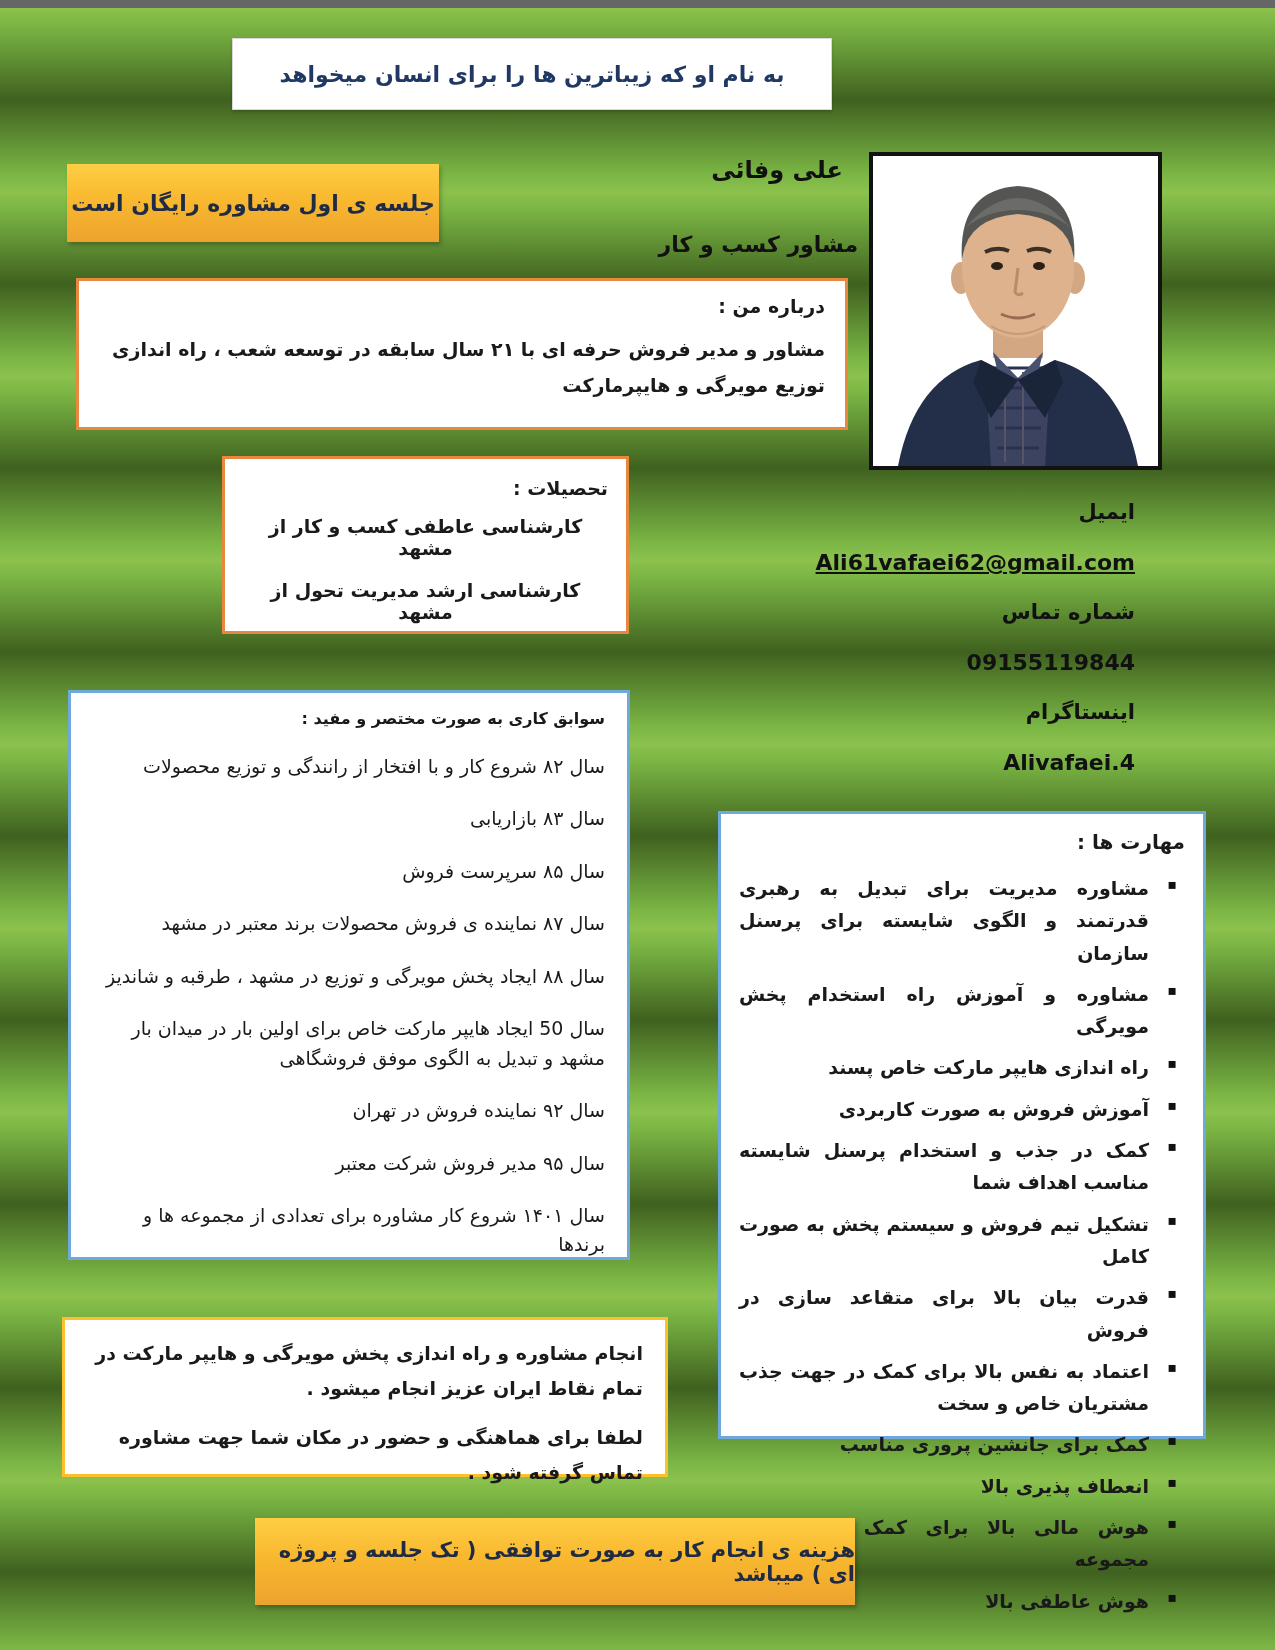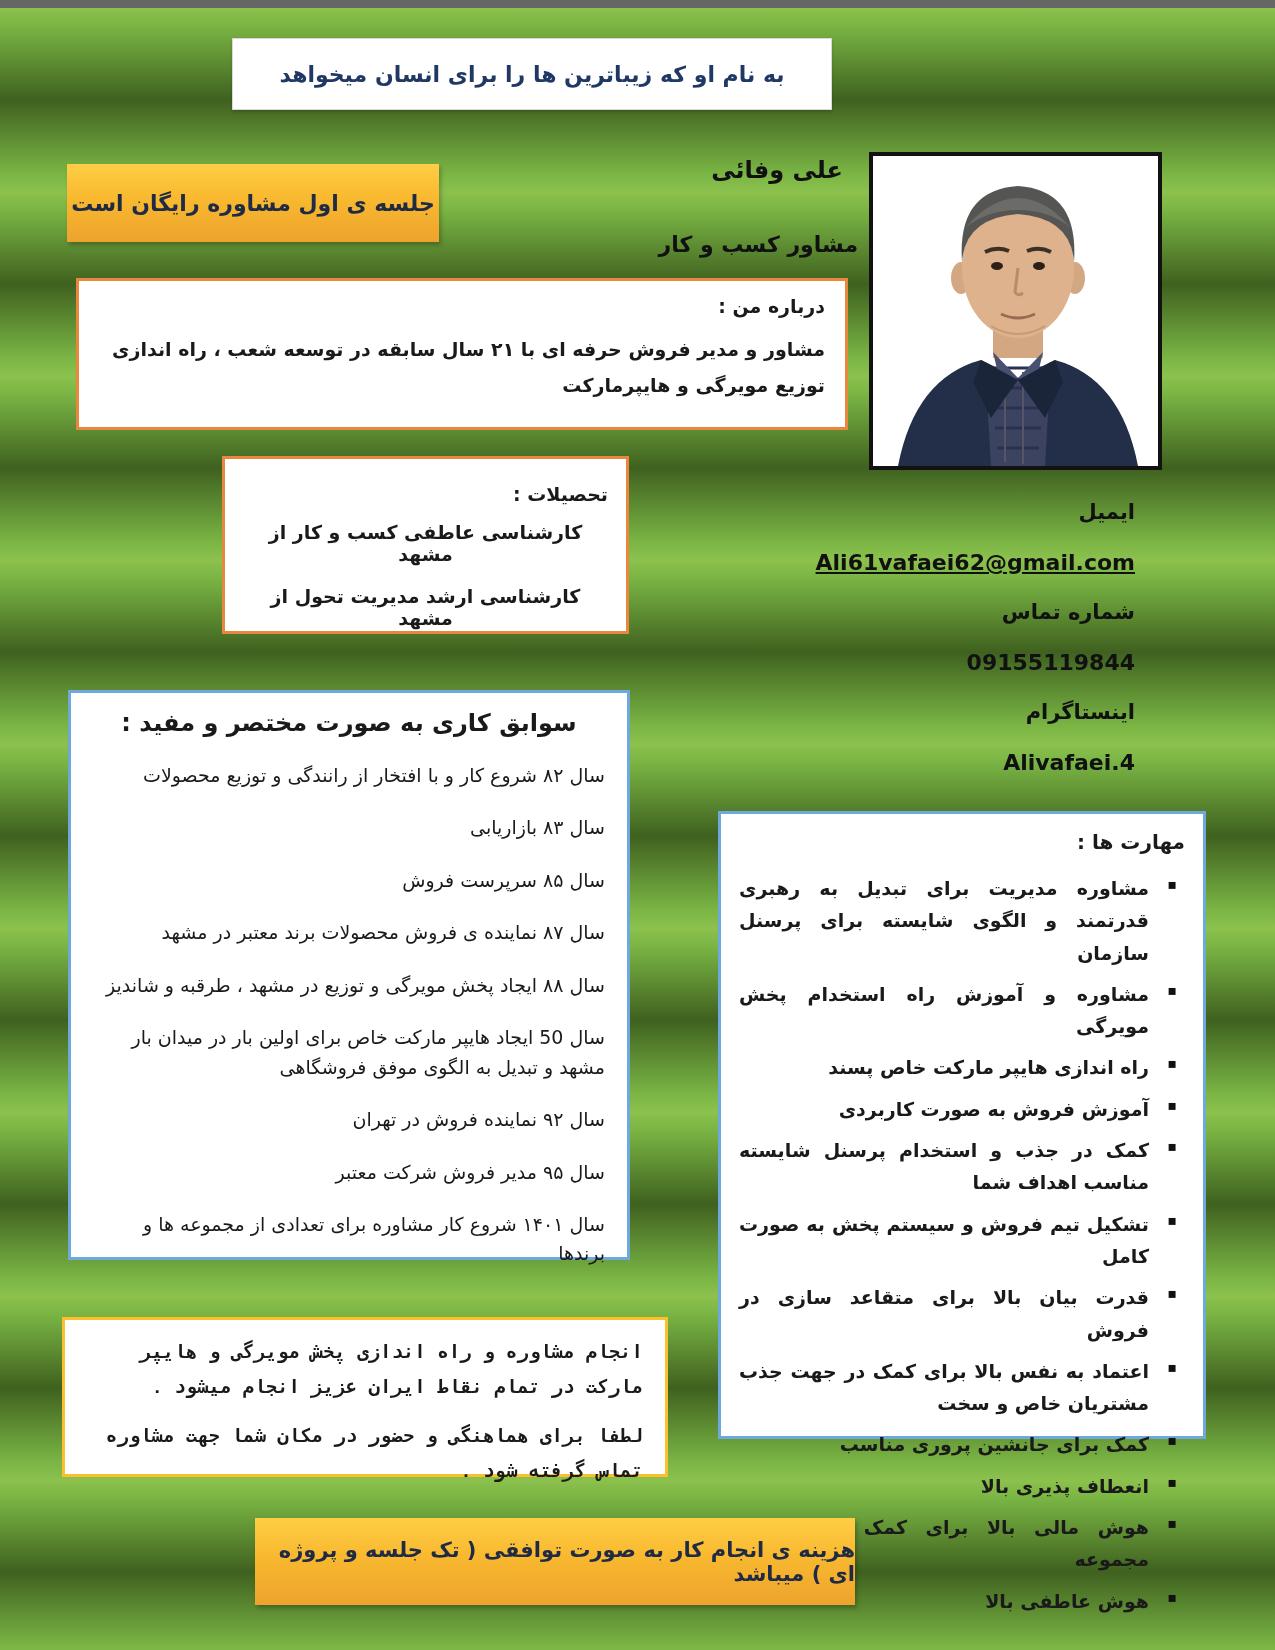--- a/index.html
+++ b/index.html
@@ -37,41 +37,41 @@
 
   .white-box{position:absolute;background:#fff;box-sizing:border-box;color:#1a1a1a;}
   .orange-border{border:3px solid #e8873d;}
   .blue-border{border:3px solid #6fa8dc;}
   .gold-border{border:3px solid #fdbf2d;}
 
   .about-box{left:76px;top:270px;width:772px;height:152px;padding:14px 20px;}
   .about-box .sec-heading{font-size:19px;font-weight:bold;margin-bottom:14px;}
   .about-box p{margin:0;font-size:19px;font-weight:bold;line-height:1.9;}
 
-  .edu-box{left:222px;top:448px;width:407px;height:178px;padding:24px 18px;}
+  .edu-box{left:222px;top:448px;width:407px;height:178px;padding:18px 18px;}
   .edu-box .sec-heading{font-size:19px;font-weight:bold;margin-bottom:16px;}
   .edu-line{font-size:19px;font-weight:bold;text-align:center;margin-bottom:20px;}
 
   .contact{position:absolute;right:140px;top:492px;width:330px;text-align:right;color:#111;}
   .contact .c-line{height:50px;font-size:21px;font-weight:bold;}
   .contact .latin{direction:ltr;font-size:22px;}
   .contact a{color:#111;text-decoration:underline;}
 
   .exp-box{left:68px;top:682px;width:562px;height:570px;padding:16px 22px;}
-  .exp-box .sec-heading{font-size:24px;font-weight:bold;margin-bottom:24px;text-align:center;}
+  .exp-box .sec-heading{font-size:16px;font-weight:bold;margin-bottom:24px;}
   .exp-item{font-size:19px;line-height:1.55;margin-bottom:23px;}
 
   .skills-box{left:718px;top:803px;width:488px;height:628px;padding:16px 18px;}
   .skills-box .sec-heading{font-size:20px;font-weight:bold;margin-bottom:18px;}
   .skill-item{position:relative;padding-right:36px;font-size:19px;font-weight:bold;
     line-height:1.7;margin-bottom:9px;text-align:justify;}
   .skill-item::before{content:"▪";position:absolute;right:8px;top:1px;font-size:14px;color:#111;}
 
   .service-box{left:62px;top:1309px;width:606px;height:160px;padding:16px 22px;}
-  .service-box p{margin:0 0 14px 0;font-size:19px;font-weight:bold;line-height:1.85;font-family:Liberation Mono, monospace;}
+  .service-box p{margin:0 0 14px 0;font-size:19px;font-weight:bold;line-height:1.85;}
 </style>
 </head>
 <body>
 
 <div class="page">
 
   <div class="header-box rtl">
     <span>به نام او که زیباترین ها را برای انسان میخواهد</span>
   </div>
 

